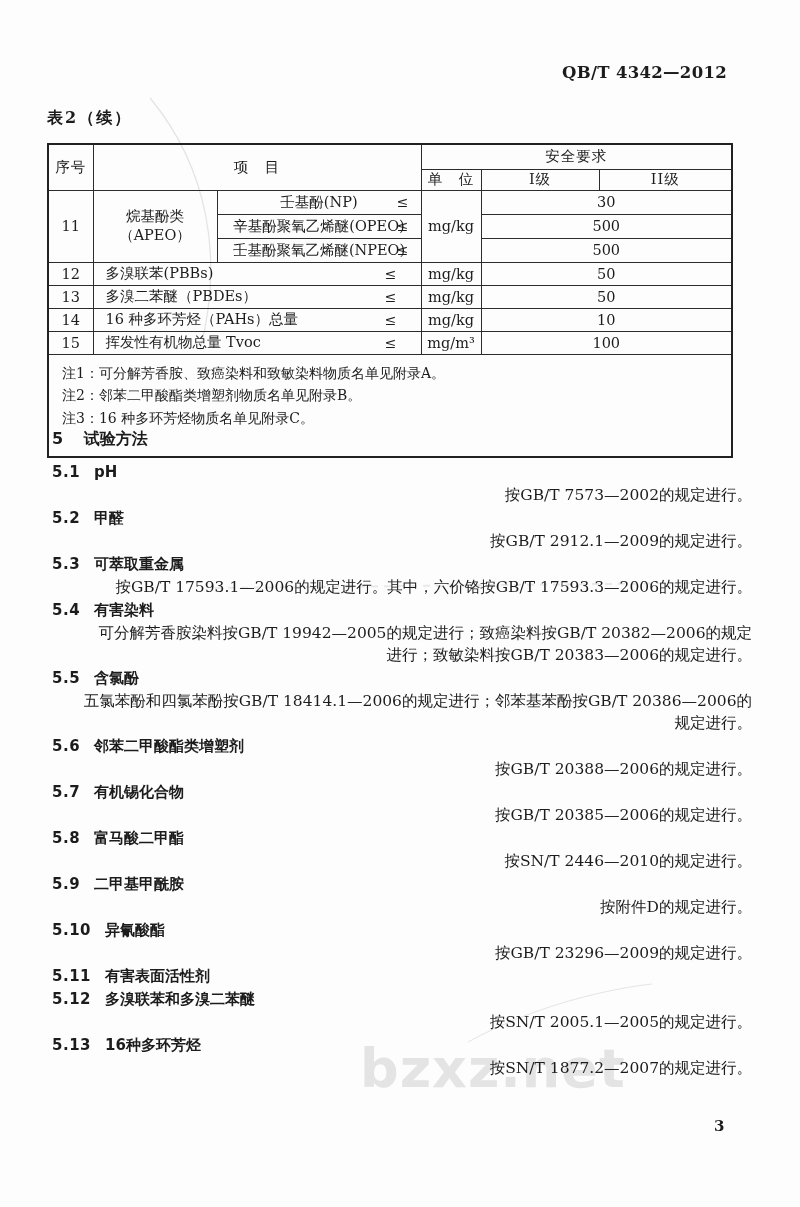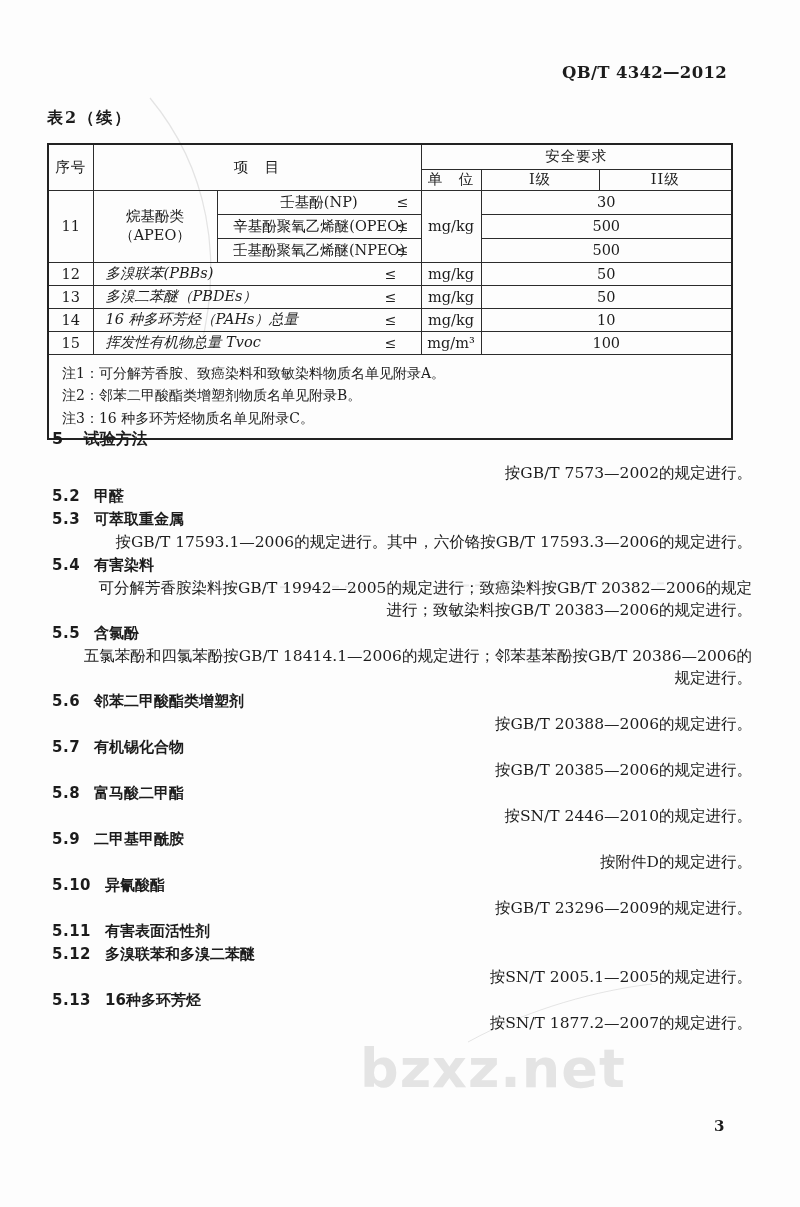--- a/index.html
+++ b/index.html
@@ -19,23 +19,23 @@
   
   table.spec { position:absolute; left:47px; top:143px; width:684px;
     border-collapse:collapse; table-layout:fixed; font-size:14.5px; z-index:2; }
   .spec td { border:1.5px solid #2c2c2c; text-align:center; vertical-align:middle; padding:0; }
   table.spec { border:2.5px solid #222; }
   tr.h1 { height:25px;padding-left:31px; } tr.h2 { height:21px; }
   tr.r  { height:24px; } tr.d  { height:23px; }
   .hdr { letter-spacing:1px; }
   .item { position:relative;margin-top:16px; }
   .item .sym { position:absolute; right:12px; top:50%; transform:translateY(-52%); font-size:14px; }
-  .item.left { text-align:left; padding-left:12px;font-style:italic; }
+  .item.left { text-align:left; padding-left:12px; }
   .item.left .sym { right:24px; }
-  td.notes-cell { text-align:left; padding:7px 10px 9px 13px; }
+  td.notes-cell { text-align:left; padding:7px 10px 27px 13px; }
   .notes-cell p { margin:0; line-height:22.5px; font-size:14px; }
 
   
   .content { position:absolute; left:52px; top:429px; width:700px; z-index:2; }
   .main-h { font-family:"DejaVu Sans","Liberation Sans",sans-serif; font-size:16px; font-weight:700;
     margin:0 0 13px 0; line-height:20px; }
   .main-h .num { margin-right:15px; }
   .sec h3 { font-family:"DejaVu Sans","Liberation Sans",sans-serif; font-size:15px; font-weight:700;
     margin:2px 0 1px 0; line-height:21px; }
   .sec h3 .num { margin-right:14px; letter-spacing:0.5px; }
@@ -158,24 +158,26 @@
     </tbody>
   </table>
 
   <div class="content">
     <h2 class="main-h">
       <span class="num">5</span>
       <span>试验方法</span>
     </h2>
 
     <div class="sec">
+      <h3><span class="num">5.1</span><span>pH</span></h3>
       <p>按GB/T 7573—2002的规定进行。</p>
     </div>
     <div class="sec">
       <h3><span class="num">5.2</span><span>甲醛</span></h3>
+      <p>按GB/T 2912.1—2009的规定进行。</p>
     </div>
     <div class="sec">
       <h3><span class="num">5.3</span><span>可萃取重金属</span></h3>
       <p>按GB/T 17593.1—2006的规定进行。其中，六价铬按GB/T 17593.3—2006的规定进行。</p>
     </div>
     <div class="sec">
       <h3><span class="num">5.4</span><span>有害染料</span></h3>
       <p>可分解芳香胺染料按GB/T 19942—2005的规定进行；致癌染料按GB/T 20382—2006的规定进行；致敏染料按GB/T 20383—2006的规定进行。</p>
     </div>
     <div class="sec">

